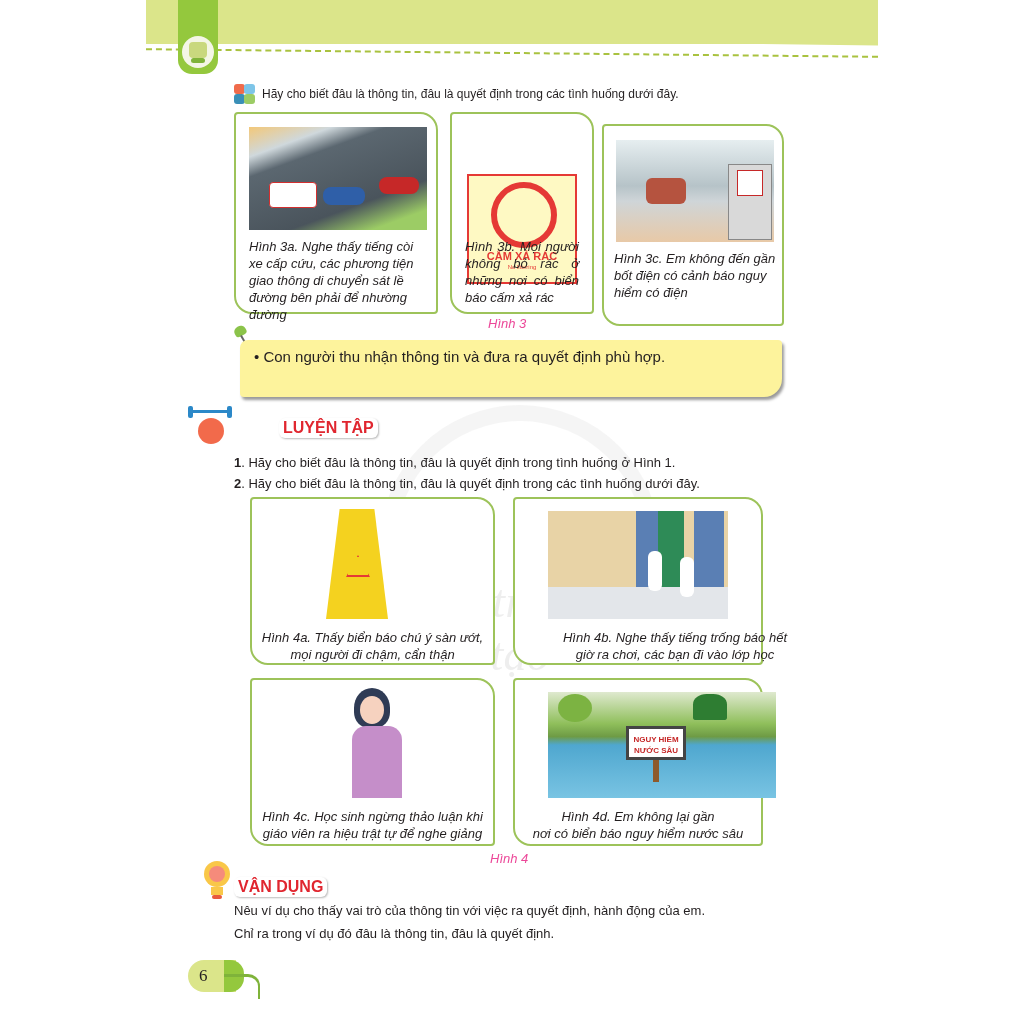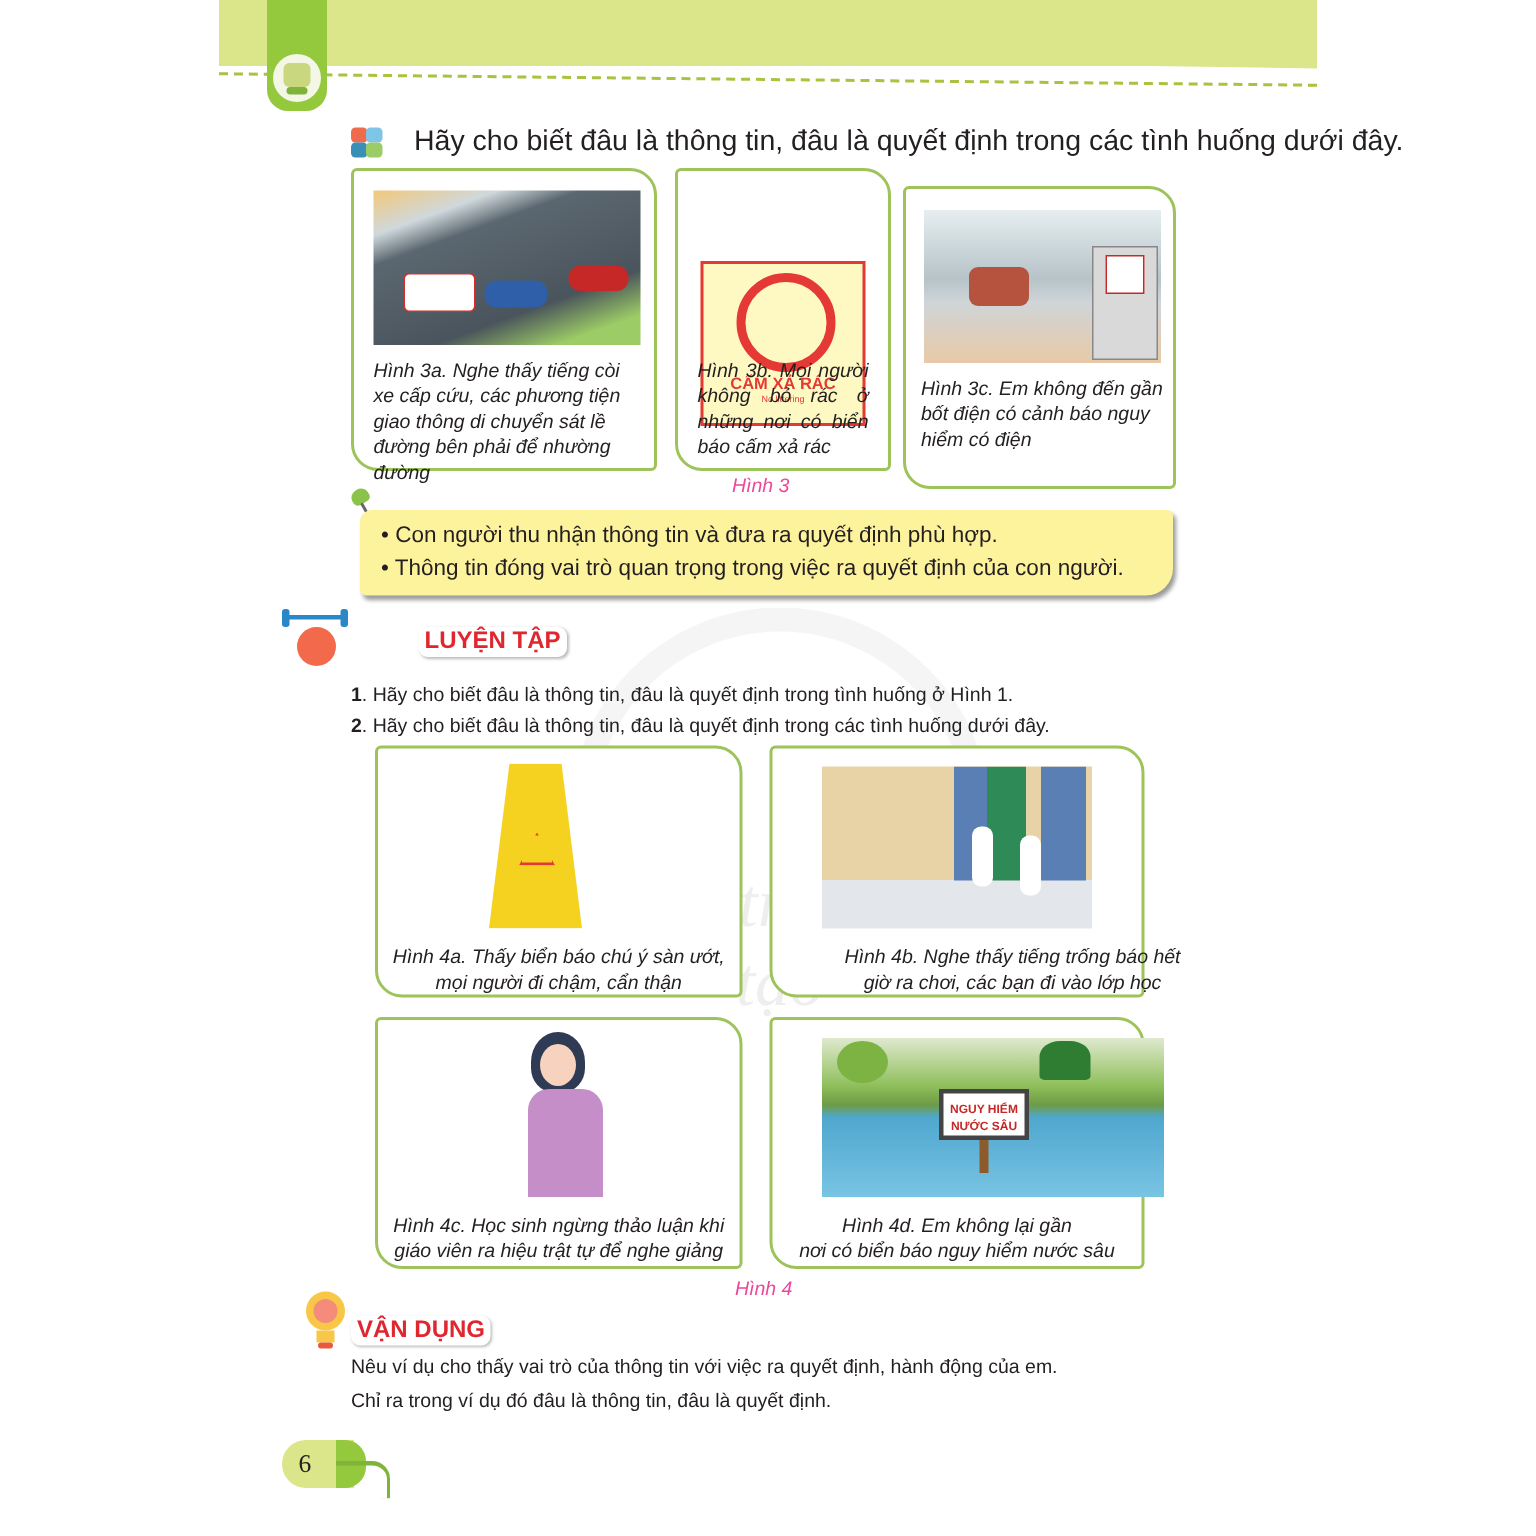--- a/index.html
+++ b/index.html
@@ -9,21 +9,21 @@
   .dash{position:absolute;left:146px;top:38px;width:732px;height:14px;border-bottom:2px dashed #a9c23f;transform:skewY(0.6deg);}
   .tab{position:absolute;left:178px;top:0;width:40px;height:74px;background:#94c83d;border-radius:0 0 14px 14px;}
   .tab-circle{position:absolute;left:182px;top:36px;width:32px;height:32px;border-radius:50%;background:#f4f6e6;}
   .tab-icon{position:absolute;left:189px;top:42px;width:18px;height:16px;background:#c9d87e;border-radius:4px;}
   .tab-icon2{position:absolute;left:191px;top:58px;width:14px;height:5px;background:#7fb33a;border-radius:3px;}
 
   .watermark{position:absolute;left:360px;top:405px;width:320px;height:240px;pointer-events:none;opacity:0.35;}
   .wm-arc{position:absolute;left:20px;top:0;width:280px;height:280px;border-radius:50%;border:16px solid #e4e4e4;border-bottom-color:transparent;box-sizing:border-box;}
   .wm-text{position:absolute;left:0;top:170px;width:320px;text-align:center;font-family:"Liberation Serif",serif;font-style:italic;font-size:46px;color:#cfcfcf;}
 
-  .intro{position:absolute;left:234px;top:84px;font-size:19px;display:flex;align-items:center;gap:20px;}
+  .intro{position:absolute;left:234px;top:84px;font-size:12px;display:flex;align-items:center;gap:6px;}
   .puzzle{width:22px;height:20px;position:relative;}
   .puzzle span{position:absolute;width:11px;height:10px;border-radius:3px;}
 
   .card{position:absolute;border:2px solid #9dc35a;border-radius:14px;background:#fff;box-sizing:border-box;}
   .card .img{position:absolute;overflow:hidden;}
   .card .cap{position:absolute;font-style:italic;font-size:13px;line-height:17px;color:#231f20;}
   .fig-label{position:absolute;font-style:italic;font-size:13px;color:#ec4899;}
 
   .note{position:absolute;left:240px;top:340px;width:542px;height:57px;background:#fdf39c;border-radius:8px 4px 18px 4px;box-shadow:2px 3px 3px #9a9a9a;}
   .note p{margin:0;font-size:15px;line-height:22px;padding-left:14px;}
@@ -94,21 +94,20 @@
 </div>
 
 <div class="fig-label" style="left:488px;top:316px;">Hình 3</div>
 
 <div class="pin">
   <div style="position:absolute;left:2px;top:0;width:12px;height:10px;background:#8bc34a;border-radius:50% 50% 30% 30%;transform:rotate(-30deg);"></div>
   <div style="position:absolute;left:10px;top:9px;width:2px;height:8px;background:#666;transform:rotate(-30deg);"></div>
 </div>
 <div class="note">
   <p class="l1">• Con người thu nhận thông tin và đưa ra quyết định phù hợp.</p>
-  <p>• Thông tin đóng vai trò quan trọng trong việc ra quyết định của con người.</p>
 </div>
 
 <div class="section-head" style="left:188px;top:408px;gap:47px;">
   <div style="position:relative;width:44px;height:40px;">
     <div style="position:absolute;left:0;top:2px;width:44px;height:3px;background:#2b88c8;"></div>
     <div style="position:absolute;left:0;top:-2px;width:5px;height:12px;background:#2b88c8;border-radius:2px;"></div>
     <div style="position:absolute;left:39px;top:-2px;width:5px;height:12px;background:#2b88c8;border-radius:2px;"></div>
     <div style="position:absolute;left:10px;top:10px;width:26px;height:26px;background:#f26a4b;border-radius:50%;"></div>
   </div>
   <span class="section-title">LUYỆN TẬP</span>

